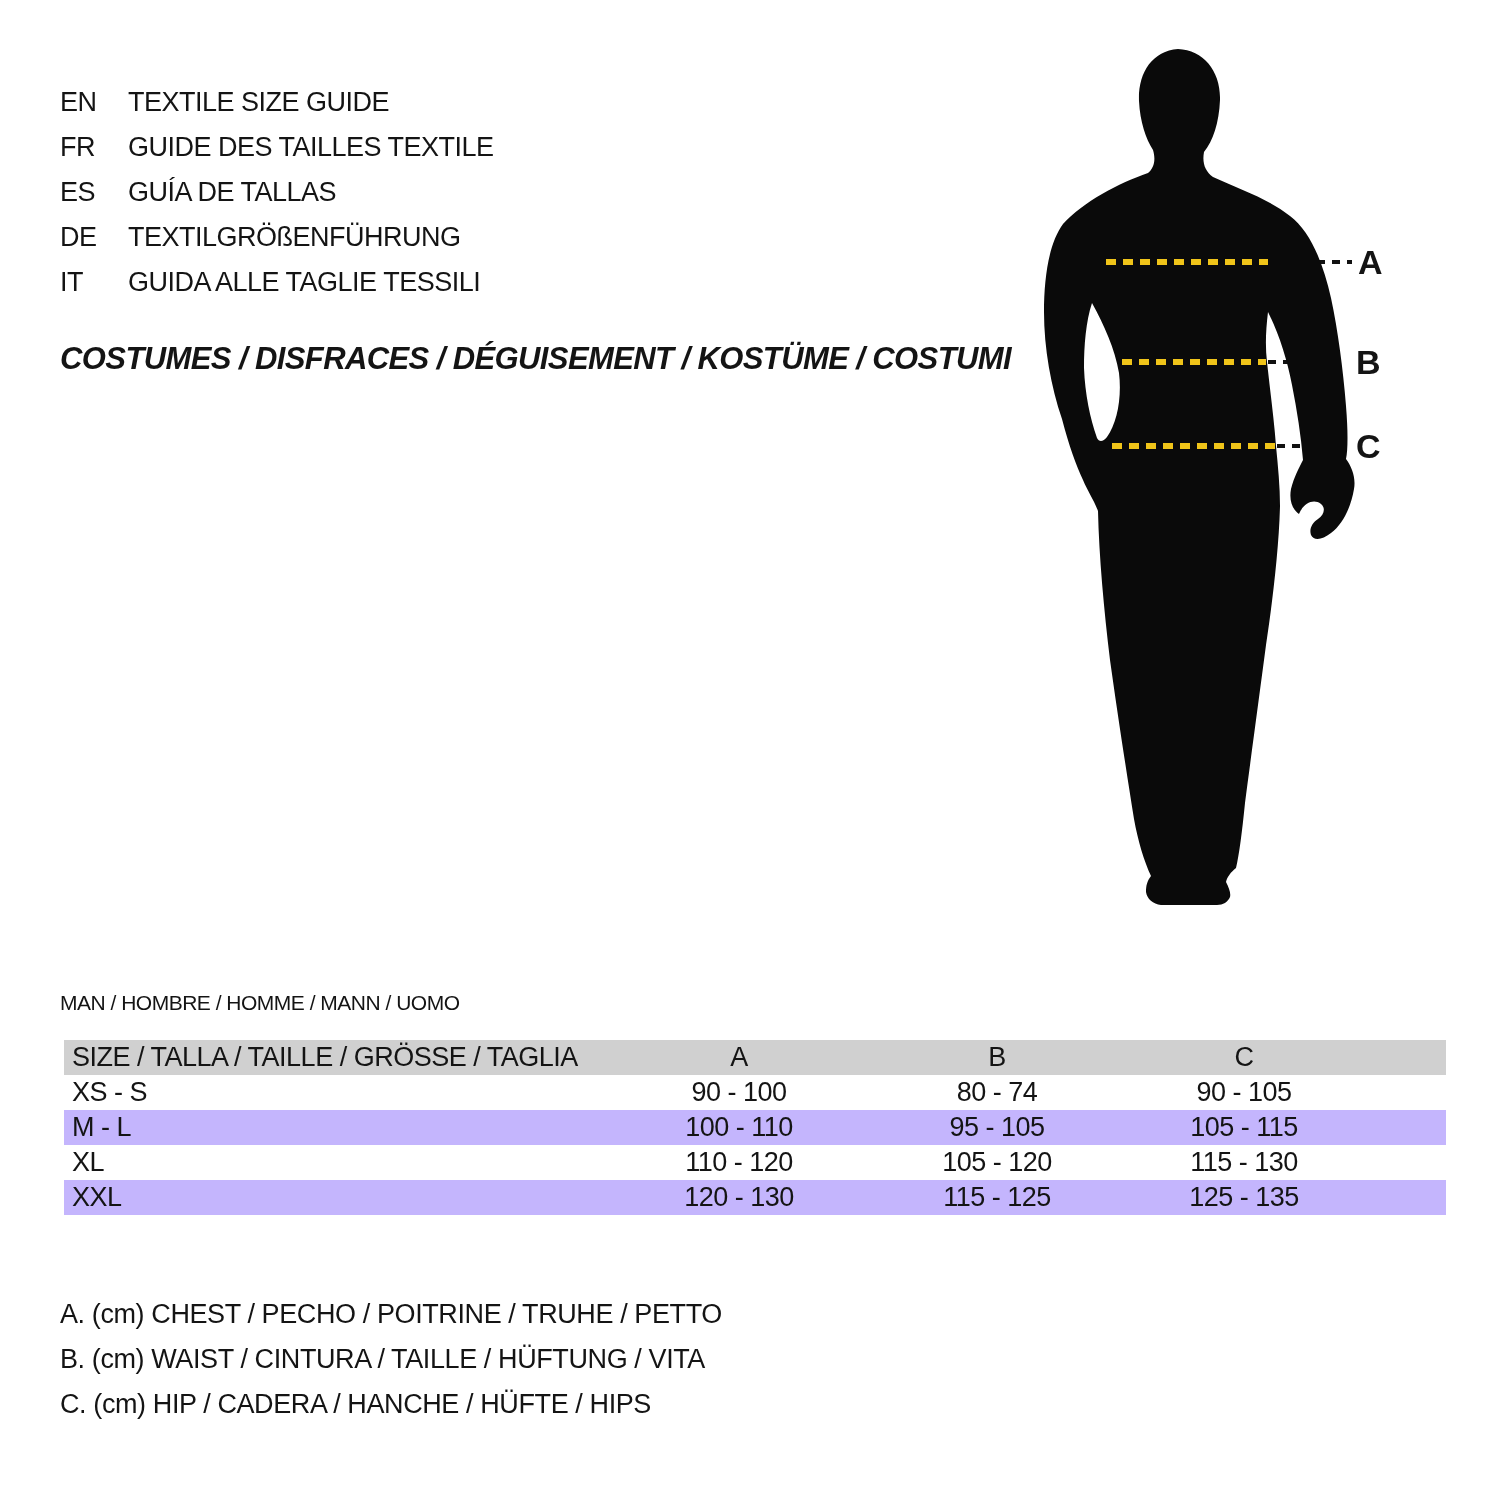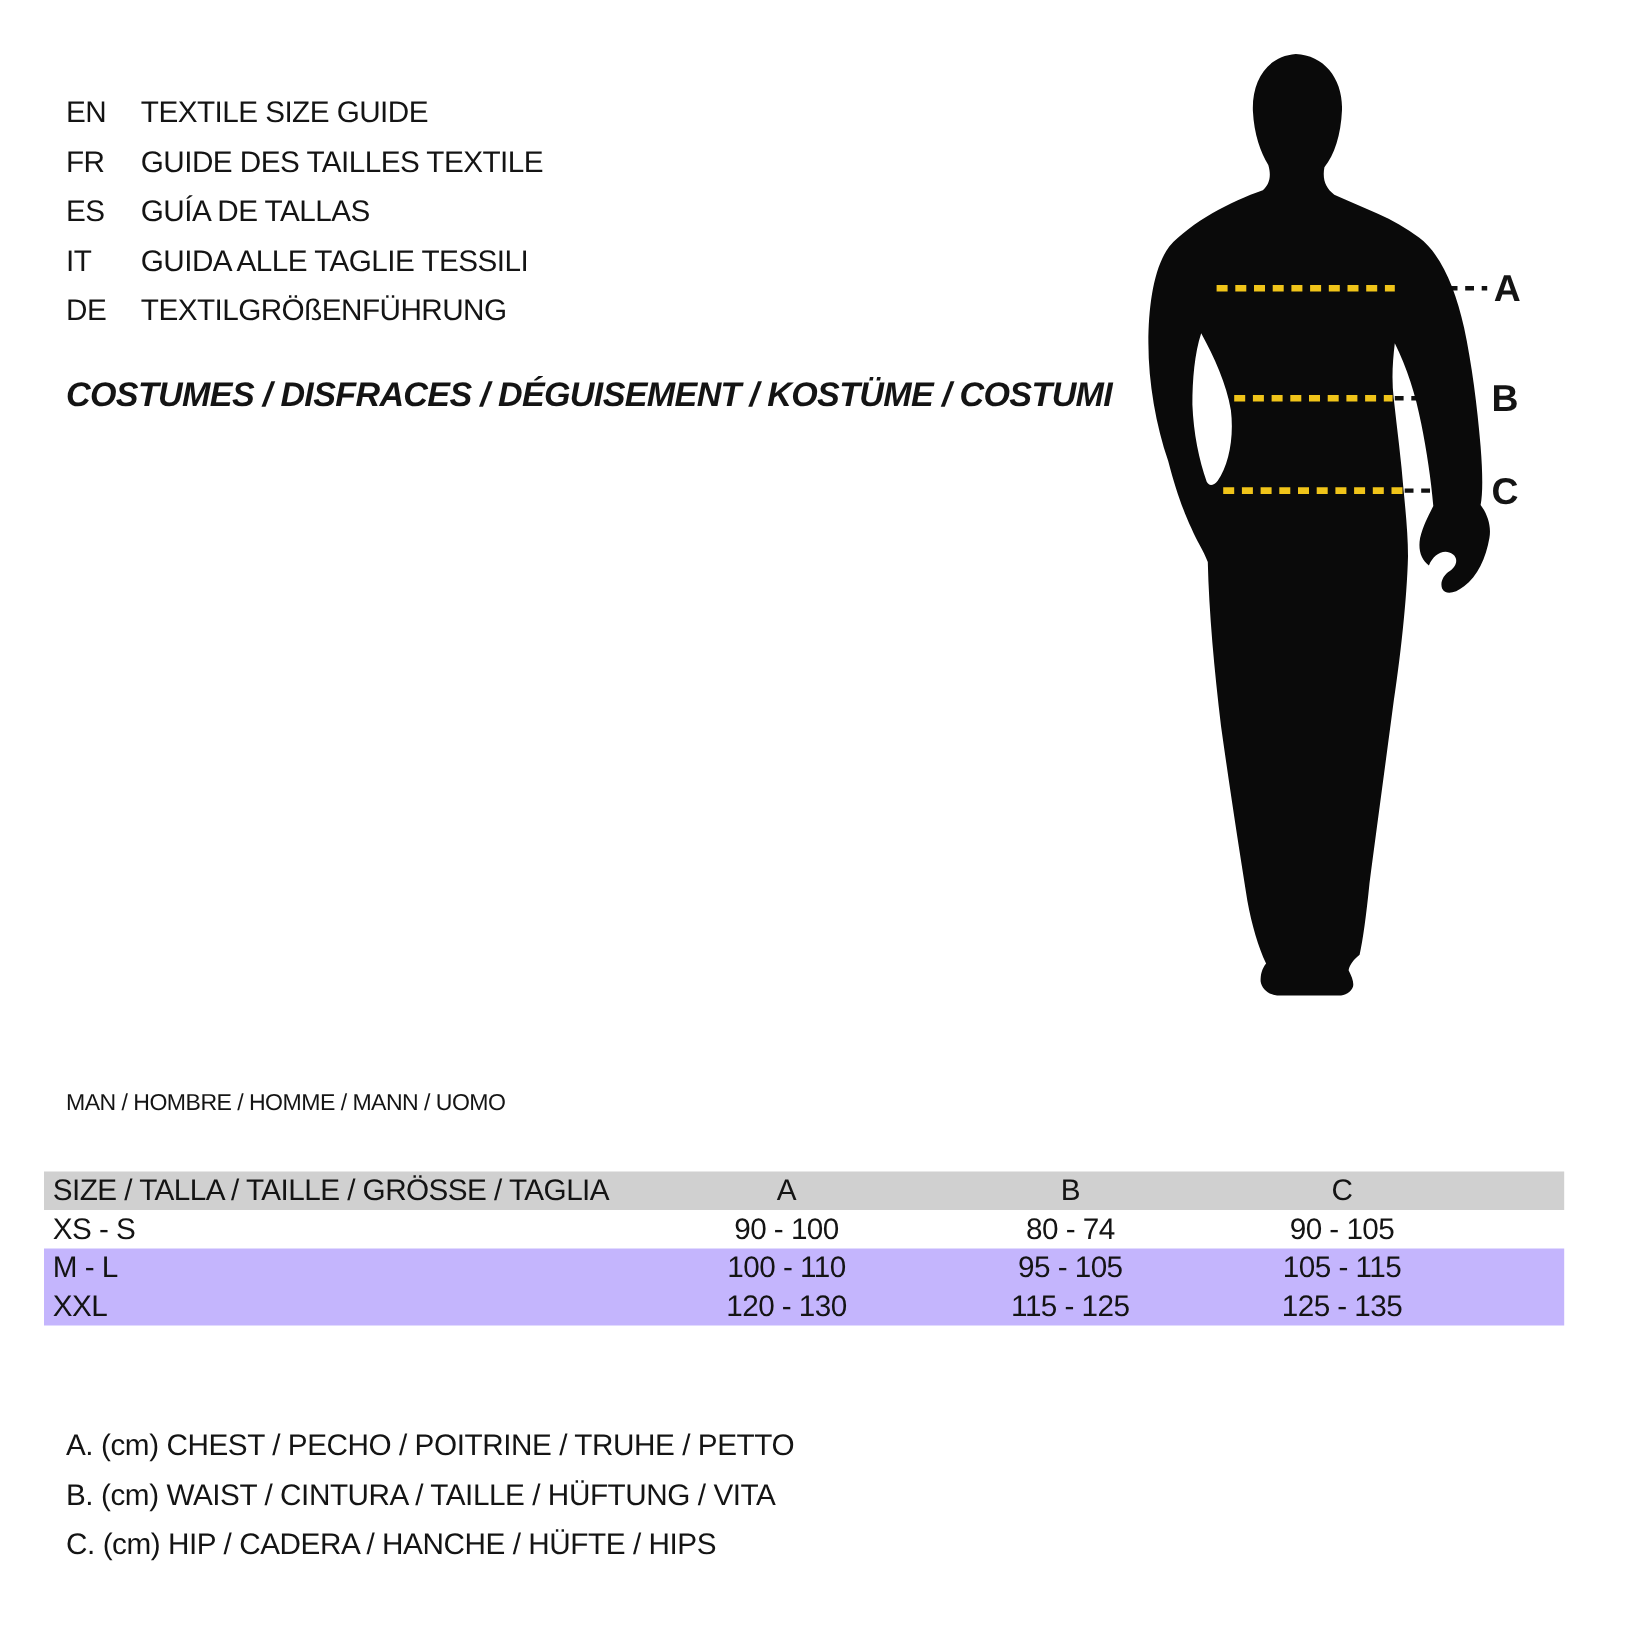--- a/index.html
+++ b/index.html
@@ -17,21 +17,21 @@
   .category-line{
     position:absolute;left:60px;top:341px;font-size:31px;font-weight:bold;
     letter-spacing:-0.6px;white-space:nowrap;font-style:italic;
   }
   
   .diagram-svg{position:absolute;left:0;top:0;width:1500px;height:1500px;}
   .abc-label{font-family:"Liberation Sans","DejaVu Sans",sans-serif;font-size:34px;font-weight:bold;fill:#141414;}
   
   .section-title{position:absolute;left:60px;top:988px;font-size:21px;letter-spacing:-0.5px;line-height:30px;}
   
-  .size-table{position:absolute;left:40px;top:1040px;width:1382px;margin-top:25px;}
+  .size-table{position:absolute;left:64px;top:1040px;width:1382px;}
   .t-row{position:relative;height:35px;line-height:35px;font-size:27px;letter-spacing:-0.5px;}
   .t-head{background:#D0D0D0;}
   .t-alt{background:#c4b5fd;}
   .t-label{position:absolute;left:8px;top:0;white-space:nowrap;}
   .t-val{position:absolute;top:0;transform:translateX(-50%);white-space:nowrap;}
   .col-a{left:675px;} .col-b{left:933px;} .col-c{left:1180px;}
   
   .notes-block{position:absolute;left:60px;top:1292px;}
   .note-row{height:45px;display:flex;align-items:center;font-size:27px;letter-spacing:-0.4px;white-space:nowrap;}
 </style>
@@ -47,26 +47,26 @@
     </div>
     <div class="lang-row">
       <span class="lang-code">FR</span>
       <span class="lang-title">GUIDE DES TAILLES TEXTILE</span>
     </div>
     <div class="lang-row">
       <span class="lang-code">ES</span>
       <span class="lang-title">GUÍA DE TALLAS</span>
     </div>
     <div class="lang-row">
+      <span class="lang-code">DE</span>
+      <span class="lang-title">TEXTILGRÖßENFÜHRUNG</span>
+    </div>
+    <div class="lang-row">
       <span class="lang-code">IT</span>
       <span class="lang-title">GUIDA ALLE TAGLIE TESSILI</span>
-    </div>
-    <div class="lang-row">
-      <span class="lang-code">DE</span>
-      <span class="lang-title">TEXTILGRÖßENFÜHRUNG</span>
     </div>
   </div>
 
   <div class="category-line">COSTUMES / DISFRACES / DÉGUISEMENT / KOSTÜME / COSTUMI</div>
 
   <svg class="diagram-svg" viewBox="0 0 1500 1500">
 
     <line x1="1272" y1="262" x2="1352" y2="262" stroke="#111111" stroke-width="4" stroke-dasharray="8 7"></line>
     <line x1="1268" y1="362" x2="1335" y2="362" stroke="#111111" stroke-width="4" stroke-dasharray="8 7"></line>
     <line x1="1277" y1="446" x2="1330" y2="446" stroke="#111111" stroke-width="4" stroke-dasharray="8 7"></line>
@@ -145,20 +145,26 @@
       <span class="t-val col-a">90 - 100</span>
       <span class="t-val col-b">80 - 74</span>
       <span class="t-val col-c">90 - 105</span>
     </div>
     <div class="t-row t-alt">
       <span class="t-label">M - L</span>
       <span class="t-val col-a">100 - 110</span>
       <span class="t-val col-b">95 - 105</span>
       <span class="t-val col-c">105 - 115</span>
     </div>
+    <div class="t-row">
+      <span class="t-label">XL</span>
+      <span class="t-val col-a">110 - 120</span>
+      <span class="t-val col-b">105 - 120</span>
+      <span class="t-val col-c">115 - 130</span>
+    </div>
     <div class="t-row t-alt">
       <span class="t-label">XXL</span>
       <span class="t-val col-a">120 - 130</span>
       <span class="t-val col-b">115 - 125</span>
       <span class="t-val col-c">125 - 135</span>
     </div>
   </div>
 
   <div class="notes-block">
     <div class="note-row">A. (cm) CHEST / PECHO / POITRINE / TRUHE / PETTO</div>

